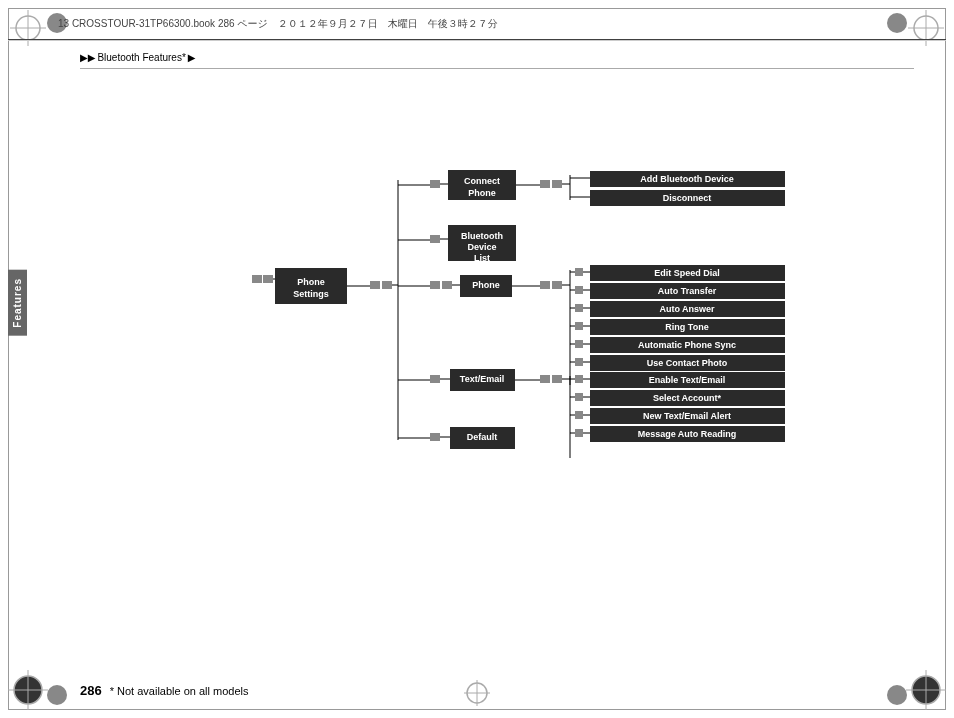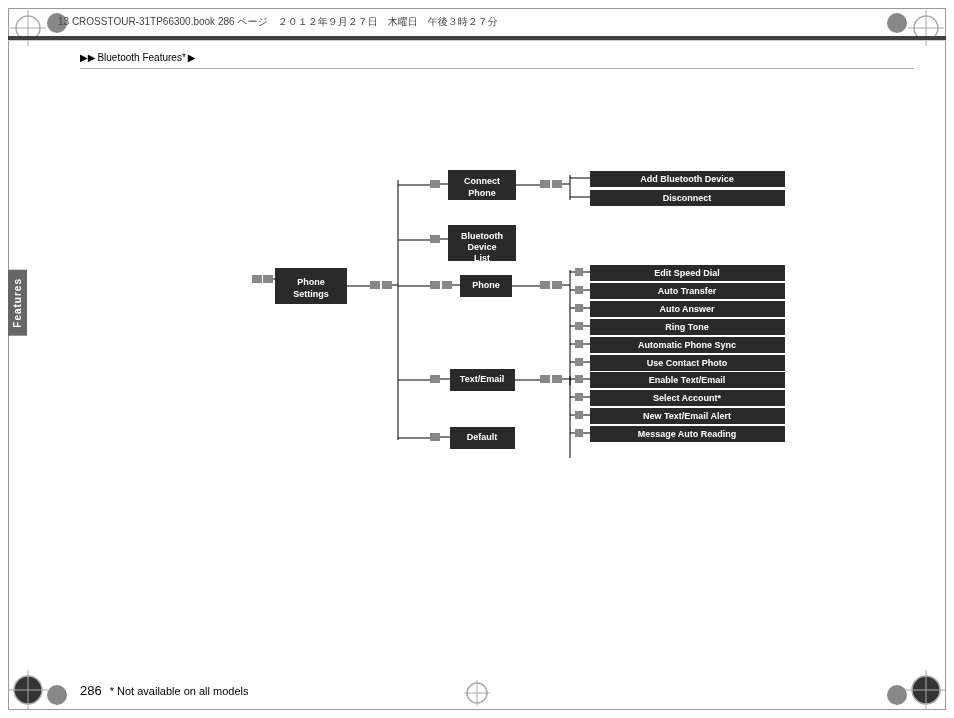--- a/index.html
+++ b/index.html
@@ -22,21 +22,21 @@
       height: 702px;
       border: 1px solid #999;
     }
 
     
     .header-bar {
       position: absolute;
       top: 8px; left: 8px;
       width: 938px;
       height: 32px;
-      border-bottom: 4px solid #404040;
+      border-bottom: 1px solid #404040;
       display: flex;
       align-items: center;
       padding-left: 50px;
       font-size: 10px;
       color: #444;
     }
 
     
     .breadcrumb {
       position: absolute;
@@ -84,21 +84,21 @@
     .footer {
       position: absolute;
       bottom: 20px;
       left: 80px;
       font-size: 11px;
       display: flex;
       align-items: center;
       gap: 8px;
     }
     .page-num {
-      font-weight: normal;
+      font-weight: bold;
       font-size: 13px;
     }
 
     
     .reg-mark {
       position: absolute;
       width: 40px;
       height: 40px;
     }
   </style>

